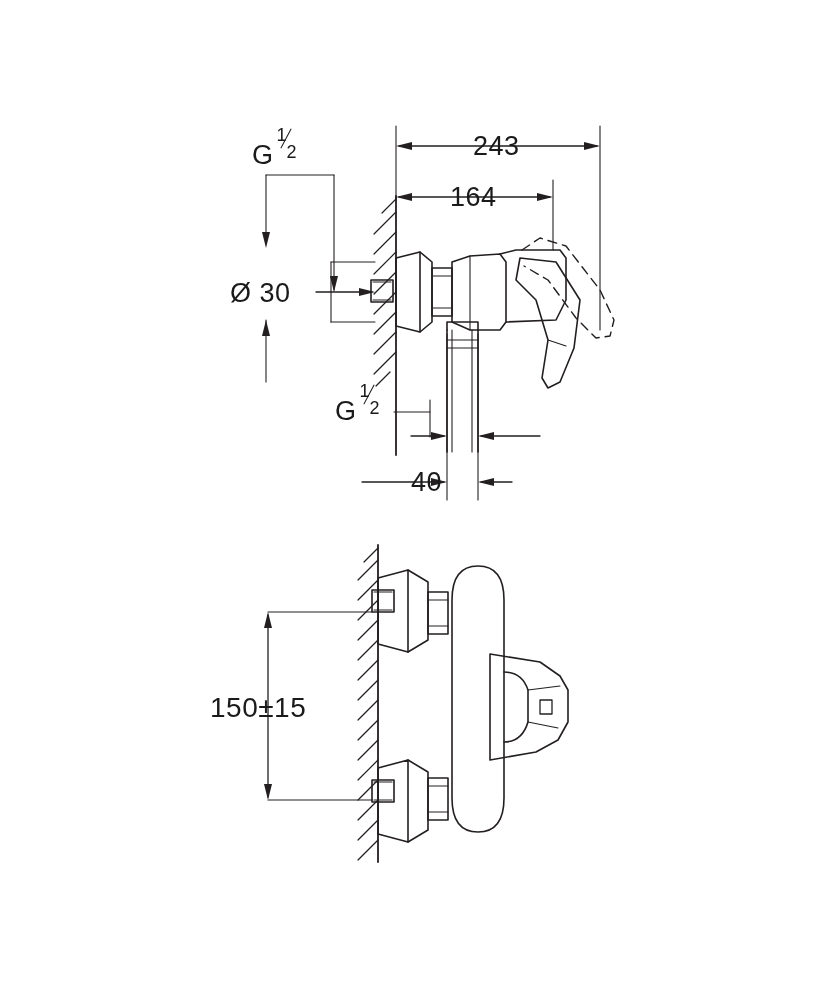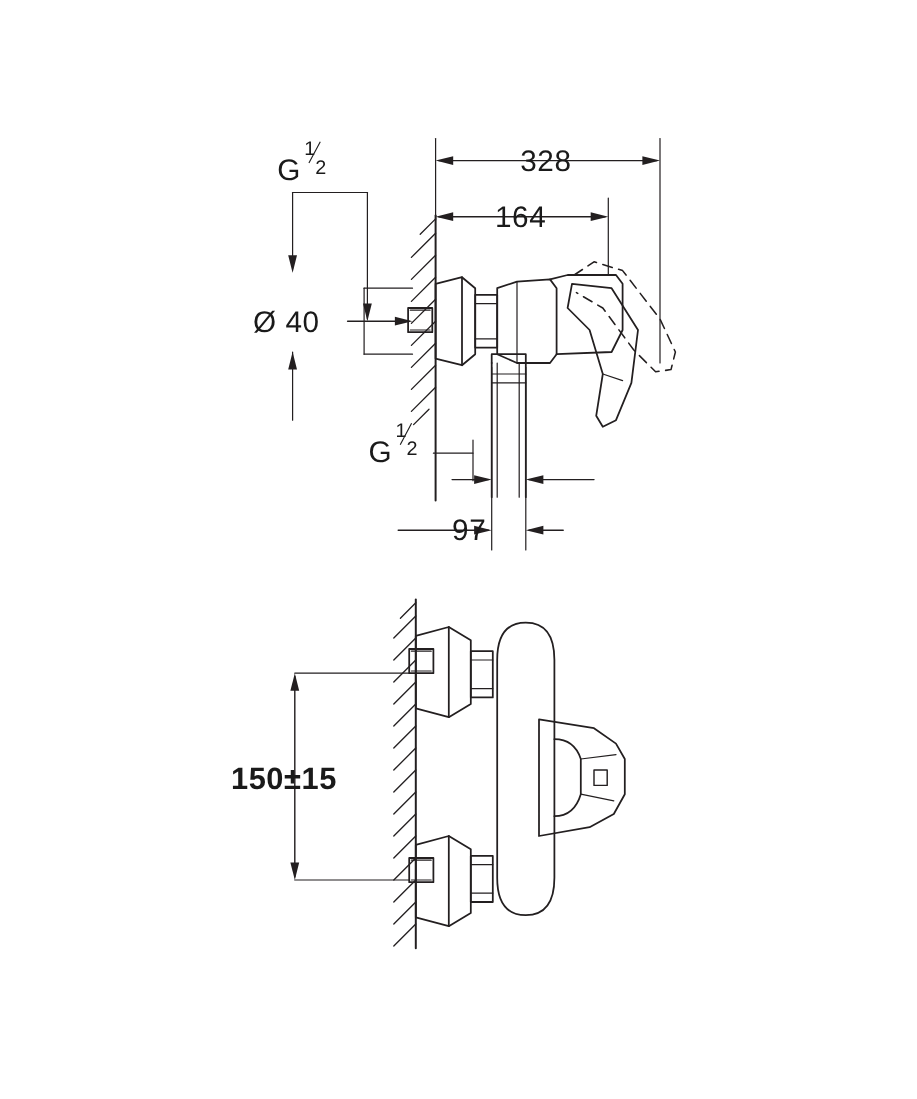--- a/index.html
+++ b/index.html
@@ -210,31 +210,31 @@
 
       <path d="M 490,654 L 540,662 L 560,676 L 568,690 L 568,722 L 558,740 L 536,752 L 490,760 Z" stroke-width="1.6"></path>
       <path d="M 504,672 Q 522,672 528,690 L 528,722 Q 522,742 504,742" stroke-width="1.6"></path>
       <line x1="528" y1="690" x2="560" y2="686" stroke-width="1.1"></line>
       <line x1="528" y1="722" x2="558" y2="728" stroke-width="1.1"></line>
       <path d="M 540,700 L 552,700 L 552,714 L 540,714 Z" stroke-width="1.3"></path>
 
     </g>
   </svg>
 
-  <div class="dim-label" style="left:473px; top:131px;">328</div>
+  <div class="dim-label" style="left:473px; top:131px;">243</div>
 
   <div class="dim-label" style="left:450px; top:182px;">164</div>
 
   <div class="dim-label" style="left:252px; top:136px;">
     <span>G</span><span class="frac"><span class="num">1</span><span class="bar"></span><span class="den">2</span></span>
   </div>
 
-  <div class="dim-label" style="left:230px; top:278px;">Ø 40</div>
+  <div class="dim-label" style="left:230px; top:278px;">Ø 30</div>
 
   <div class="dim-label" style="left:335px; top:392px;">
     <span>G</span><span class="frac"><span class="num">1</span><span class="bar"></span><span class="den">2</span></span>
   </div>
 
-  <div class="dim-label" style="left:411px; top:467px;">97</div>
-
-  <div class="dim-label" style="left:210px; top:692px; font-size:28px;font-weight:bold;">150±15</div>
+  <div class="dim-label" style="left:411px; top:467px;">40</div>
+
+  <div class="dim-label" style="left:210px; top:692px; font-size:28px;">150±15</div>
 
 </div>
 
 </body></html>

